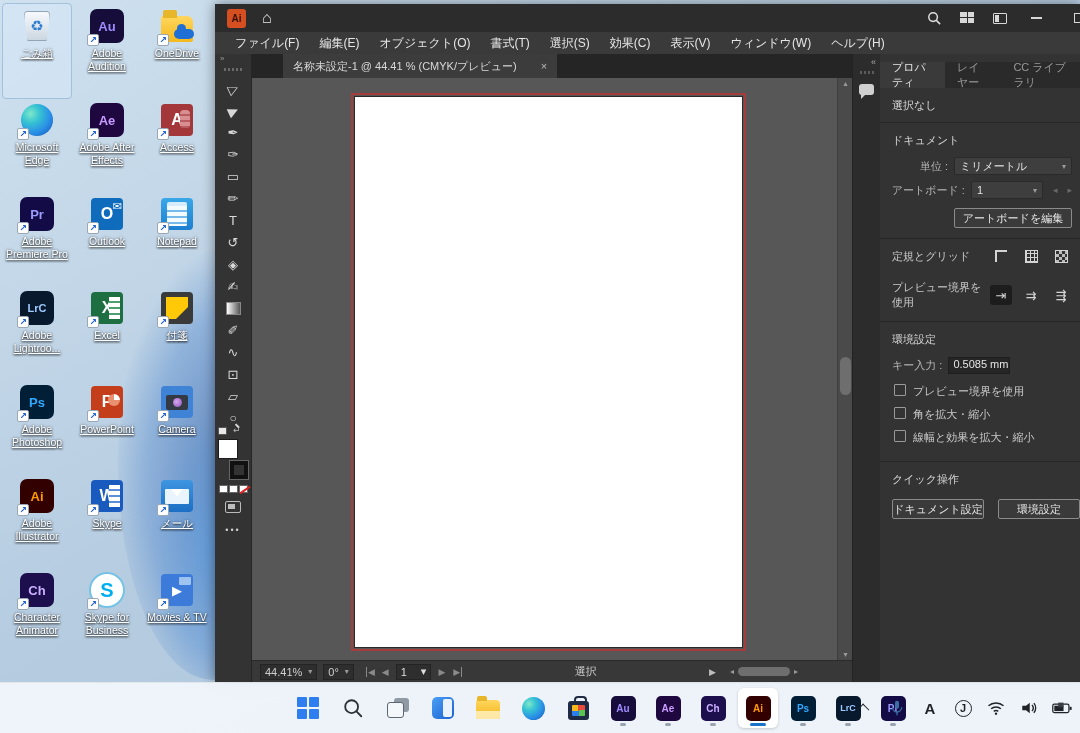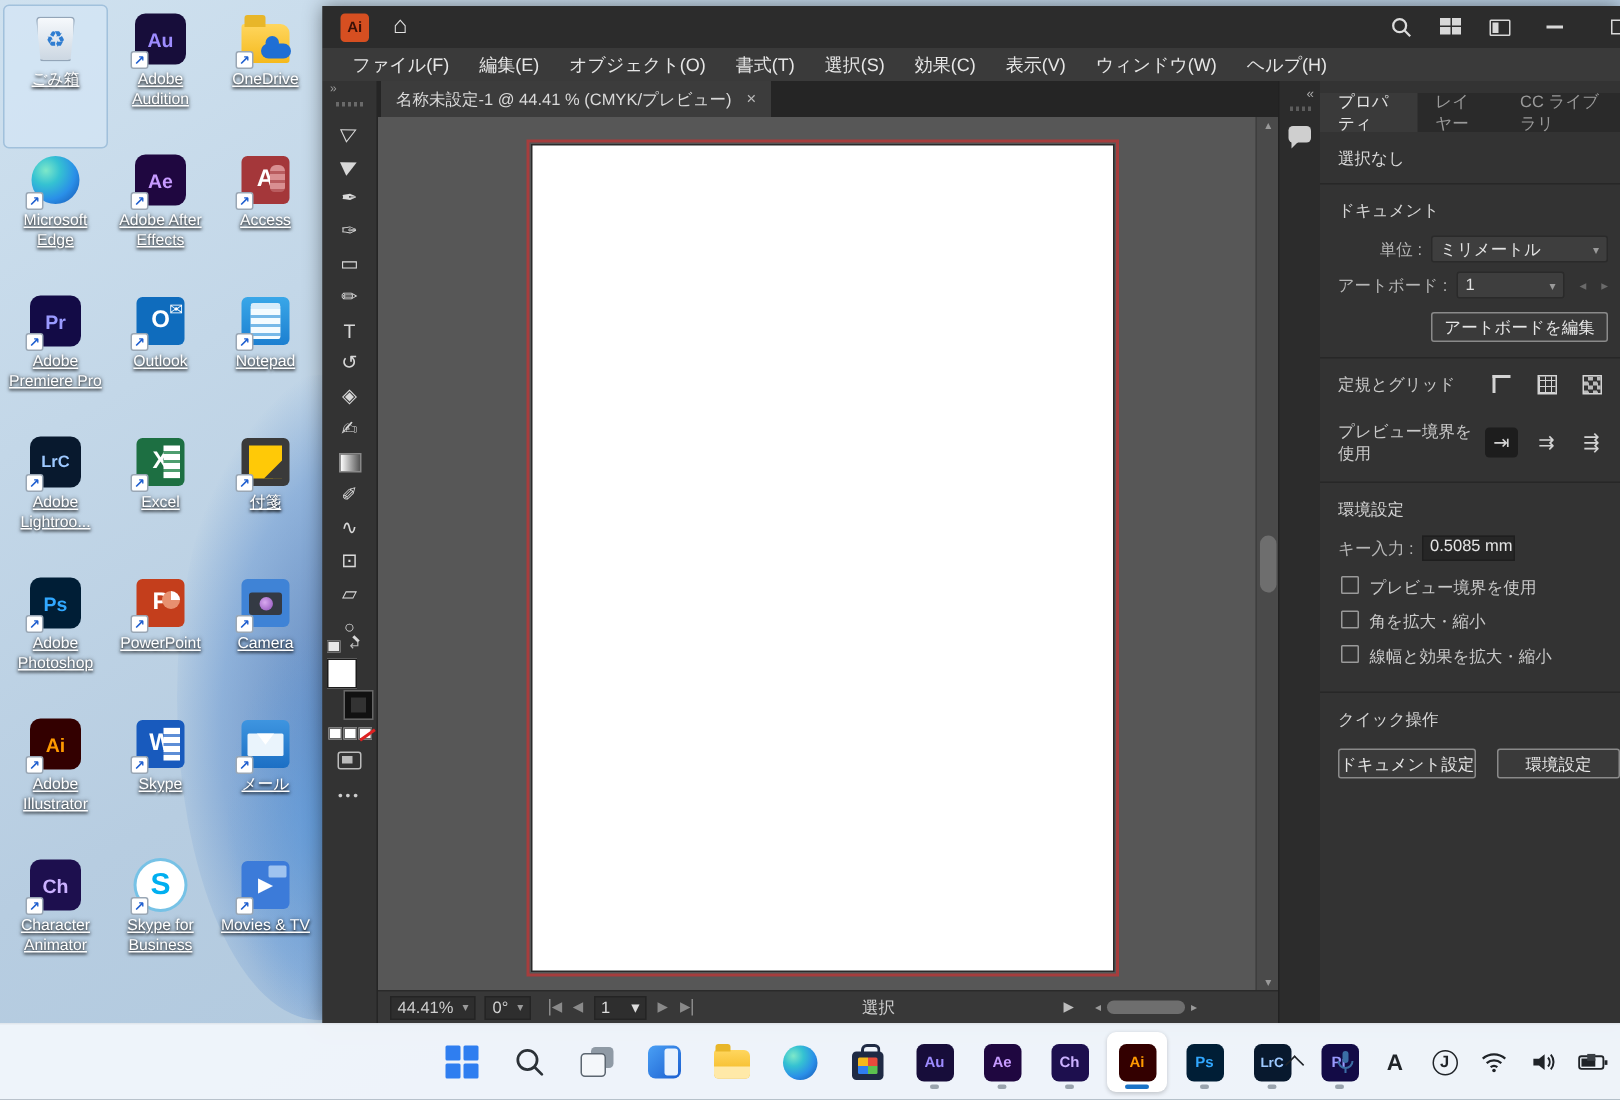--- a/index.html
+++ b/index.html
@@ -121,22 +121,22 @@
   .chip { width:9px; height:8px; background:#fff; border:1px solid #666; position:relative; }
   .chip.none::after { content:""; position:absolute; left:-1px; top:3px; width:12px; height:2px;
         background:#d22; transform:rotate(-35deg); }
   .drawmode { margin-top:8px; width:16px; height:12px; border:1.5px solid #bbb; border-radius:2px; position:relative; }
   .drawmode::after { content:""; position:absolute; left:2px; top:2px; width:7px; height:5px; background:#bbb; }
   .more-dots { margin-top:12px; color:#cfcfcf; font-size:9px; letter-spacing:2px; }
 
   
   .mainc { flex:1; display:flex; flex-direction:column; min-width:0; }
   .tabrow { height:24px; background:#252525; display:flex; align-items:flex-end; flex:0 0 24px; }
-  .doctab { margin-left:2px; height:24px; background:#3c3c3c; color:#d9d9d9; font-size:11px;
-            display:flex; align-items:center; gap:10px; padding:0 10px; }
+  .doctab { margin-left:31px; height:24px; background:#3c3c3c; color:#d9d9d9; font-size:11px;
+            display:flex; align-items:center; gap:24px; padding:0 10px; }
   .doctab .closex { color:#bbb; font-size:11px; }
   .canvas { flex:1; background:#575757; position:relative; min-height:0; }
   .artboard { position:absolute; left:103px; top:19px; width:387px; height:550px; background:#fff;
               box-shadow:0 0 0 1px #2a2a2a; }
   .artboard::before { content:""; position:absolute; left:-4px; top:-4px; right:-4px; bottom:-4px;
               border:2px solid #a63d3d; pointer-events:none; }
   .vscroll { position:absolute; right:0; top:0; bottom:0; width:15px; background:#4a4a4a; border-left:1px solid #3e3e3e; }
   .vthumb { position:absolute; left:2px; width:11px; height:38px; top:48%; background:#6e6e6e; border-radius:6px; }
   .varrow { position:absolute; left:0; width:15px; text-align:center; color:#9a9a9a; font-size:8px; }
   .statusbar { height:22px; background:#383838; border-top:1px solid #2a2a2a; display:flex; align-items:center;

